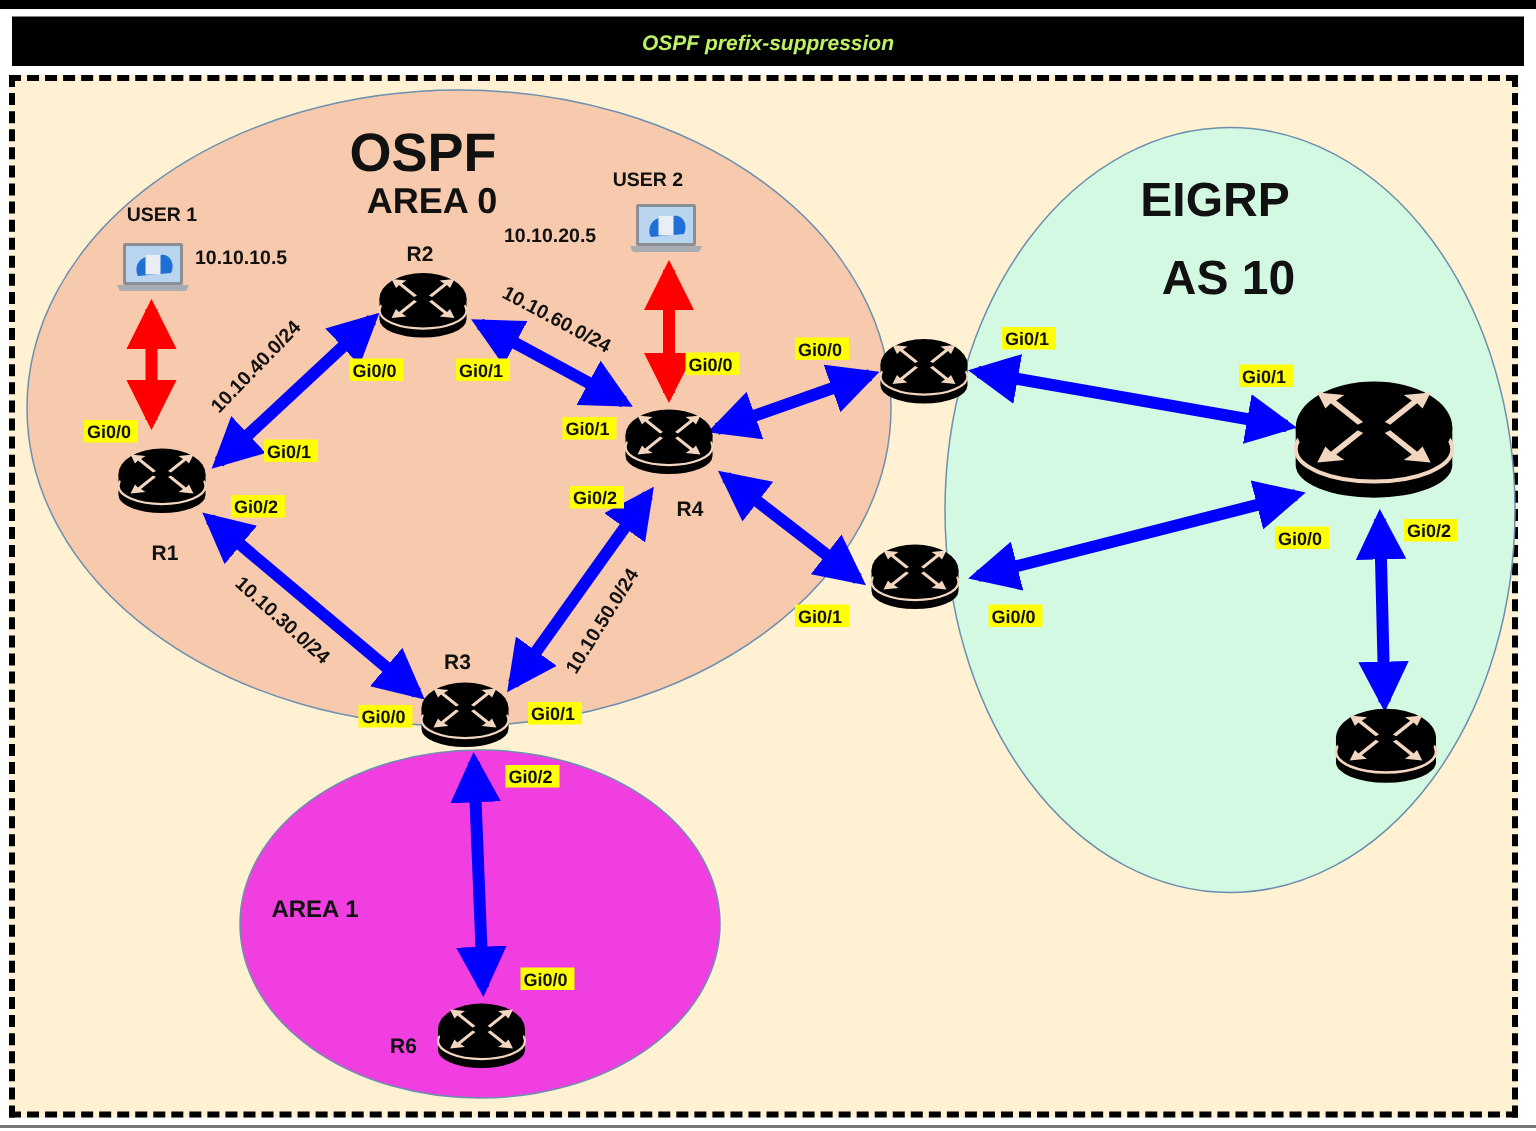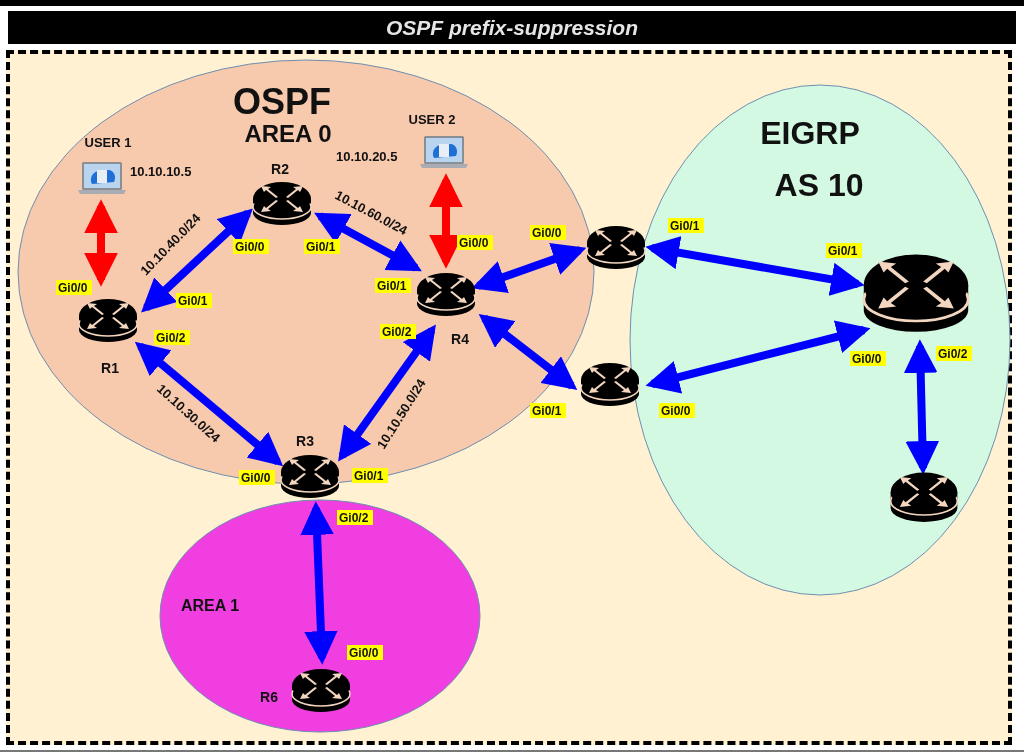--- a/index.html
+++ b/index.html
@@ -3,21 +3,21 @@
 <meta charset="utf-8">
 <style>
   html, body { margin: 0; padding: 0; }
   body {
     width: 1024px; height: 754px; background: #ffffff; position: relative; overflow: hidden;
     font-family: "Liberation Sans", "DejaVu Sans", sans-serif;
   }
   .topline { position: absolute; left: 0; top: 0; width: 1024px; height: 6px; background: #000; }
   .title-bar {
     position: absolute; left: 8px; top: 11px; width: 1008px; height: 33px; background: #000;
-    color: #e5e5e5; font-weight: bold; font-style: italic; font-size: 21px;
+    color: #bef264; font-weight: bold; font-style: italic; font-size: 14px;
     display: flex; align-items: center; justify-content: center;
   }
   .canvas {
     position: absolute; left: 6px; top: 50px; width: 1006px; height: 695px;
     background: #fff1d1; border: 4px dashed #000; box-sizing: border-box;
   }
   .bottomline { position: absolute; left: 0; top: 750px; width: 1024px; height: 2px; background: #777; }
   svg.diagram { position: absolute; left: 0; top: 0; width: 1024px; height: 754px; }
   .lbl { font-family: "Liberation Sans", "DejaVu Sans", sans-serif; font-weight: bold; fill: #111; }
   .ifbox { fill: #ffff00; }

